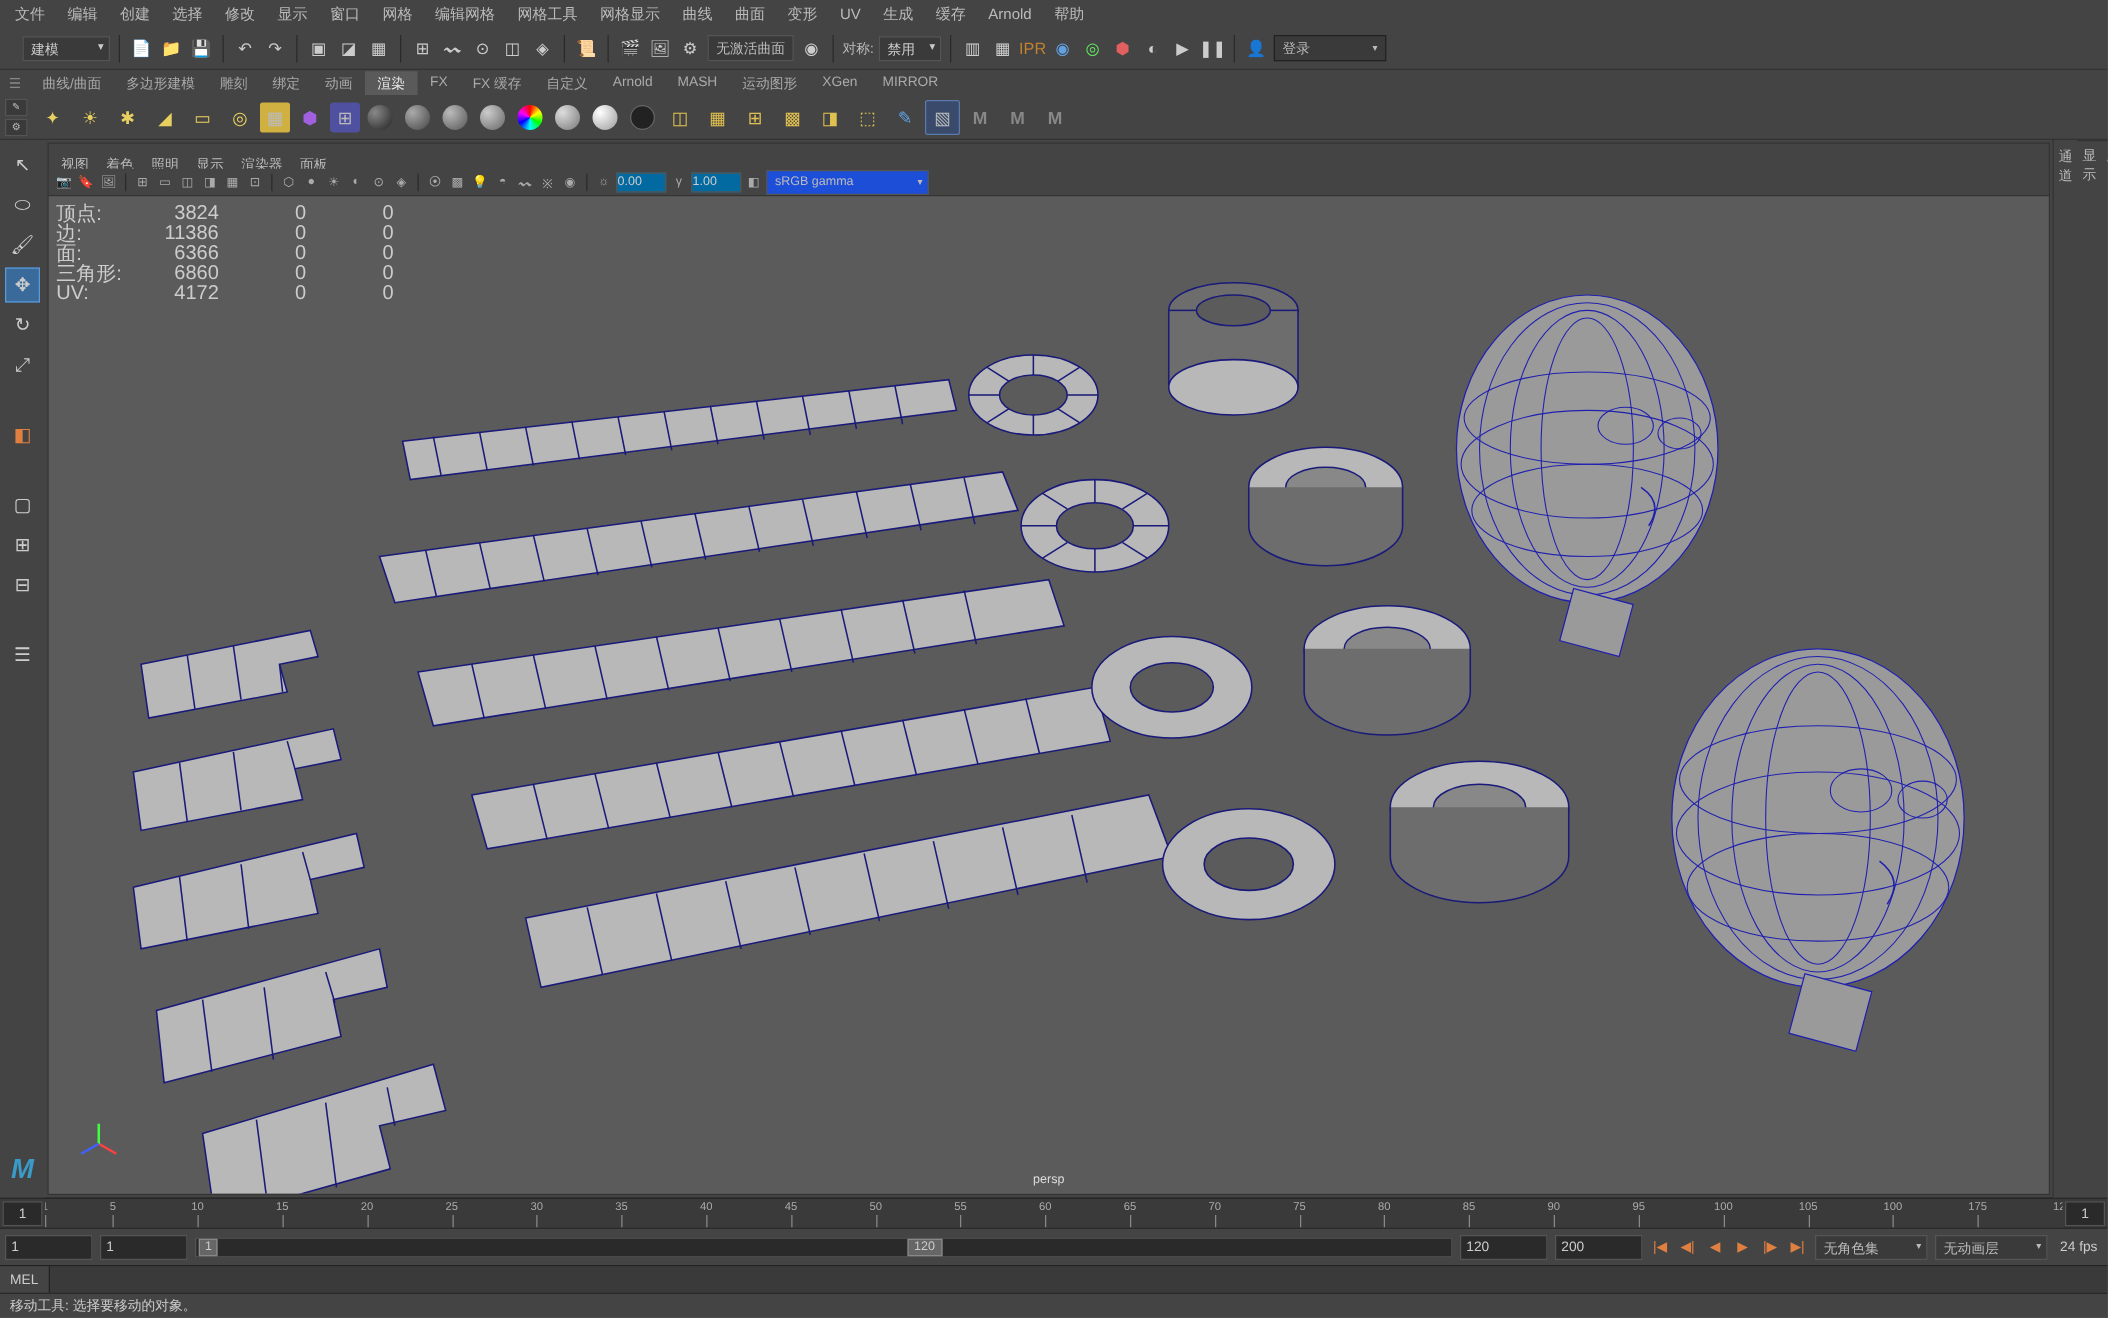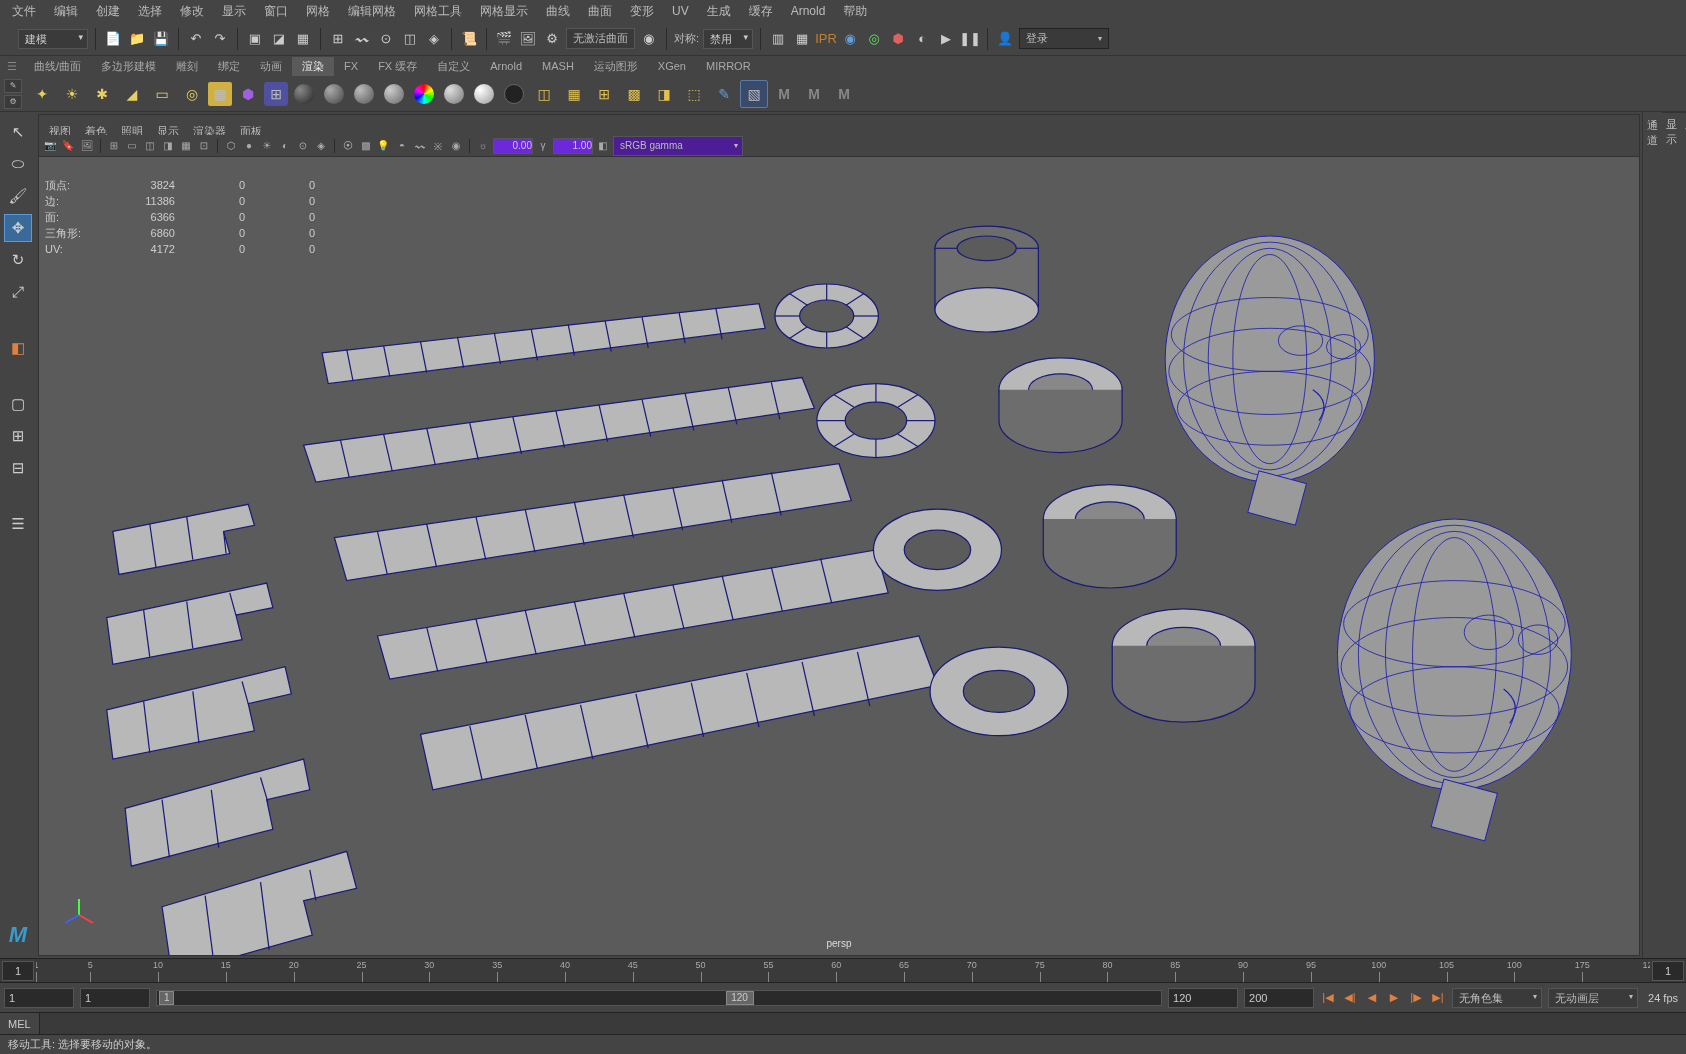--- a/index.html
+++ b/index.html
@@ -38,27 +38,27 @@
 .tool-btn.active { background: #3a6a9a; border: 1px solid #5a9ada; }
 .tool-gap { height: 20px; }
 .maya-logo { margin-top: auto; margin-bottom: 10px; font-size: 22px; font-weight: bold; font-style: italic; color: #3a9ac8; }
 
 
 .viewport-container { flex: 1; display: flex; flex-direction: column; background: #444; border: 1px solid #333; margin: 2px; }
 .vp-menus { height: 20px; display: flex; align-items: center; padding: 0 4px; gap: 2px; font-size: 11px; }
 .vp-menu-item { padding: 2px 6px; cursor: pointer; margin-top: 13px; }
 .vp-toolbar { height: 22px; display: flex; align-items: center; padding: 0 4px; gap: 2px; background: #444; border-bottom: 1px solid #333; }
 .vp-tb-icon { width: 16px; height: 16px; display: flex; align-items: center; justify-content: center; cursor: pointer; font-size: 10px; color: #aaa; }
-.vp-num { background: #6d28d9; border: 1px solid #555; width: 40px; height: 16px; font-size: 10px; text-align: right; color: #ccc; }
-.vp-combo { background: #4c1d95; border: 1px solid #555; padding: 0 18px 0 6px; font-size: 10px; height: 20px; min-width: 130px; position: relative; display: flex; align-items: center; }
+.vp-num { background: #0369a1; border: 1px solid #555; width: 40px; height: 16px; font-size: 10px; text-align: left; color: #ccc; }
+.vp-combo { background: #1d4ed8; border: 1px solid #555; padding: 0 18px 0 6px; font-size: 10px; height: 20px; min-width: 130px; position: relative; display: flex; align-items: center; }
 .vp-combo::after { content: "▾"; position: absolute; right: 4px; font-size: 8px; }
 
 
 .viewport { flex: 1; background: #5b5b5b; position: relative; overflow: hidden; }
-.hud { position: absolute; top: 6px; left: 6px; font-size: 11px; color: #ccc; margin-top: 14px; }
+.hud { position: absolute; top: 6px; left: 6px; font-size: 16px; color: #ccc; }
 .hud-row { display: flex; gap: 0; height: 16px; align-items: center; }
 .hud-label { width: 60px; }
 .hud-val { width: 70px; text-align: right; }
 .axis-gizmo { position: absolute; bottom: 20px; left: 20px; width: 40px; height: 40px; }
 .camera-label { position: absolute; bottom: 6px; left: 50%; transform: translateX(-50%); font-size: 10px; color: #ddd; font-weight: normal; }
 
 
 .right-panel { width: 44px; background: #444444; border-left: 1px solid #333; display: flex; }
 .rp-tab { writing-mode: horizontal-tb; padding: 6px 4px; font-size: 11px; text-align: center; }
 .rp-section { border-top: 1px solid #333; padding: 4px; font-size: 11px; }

